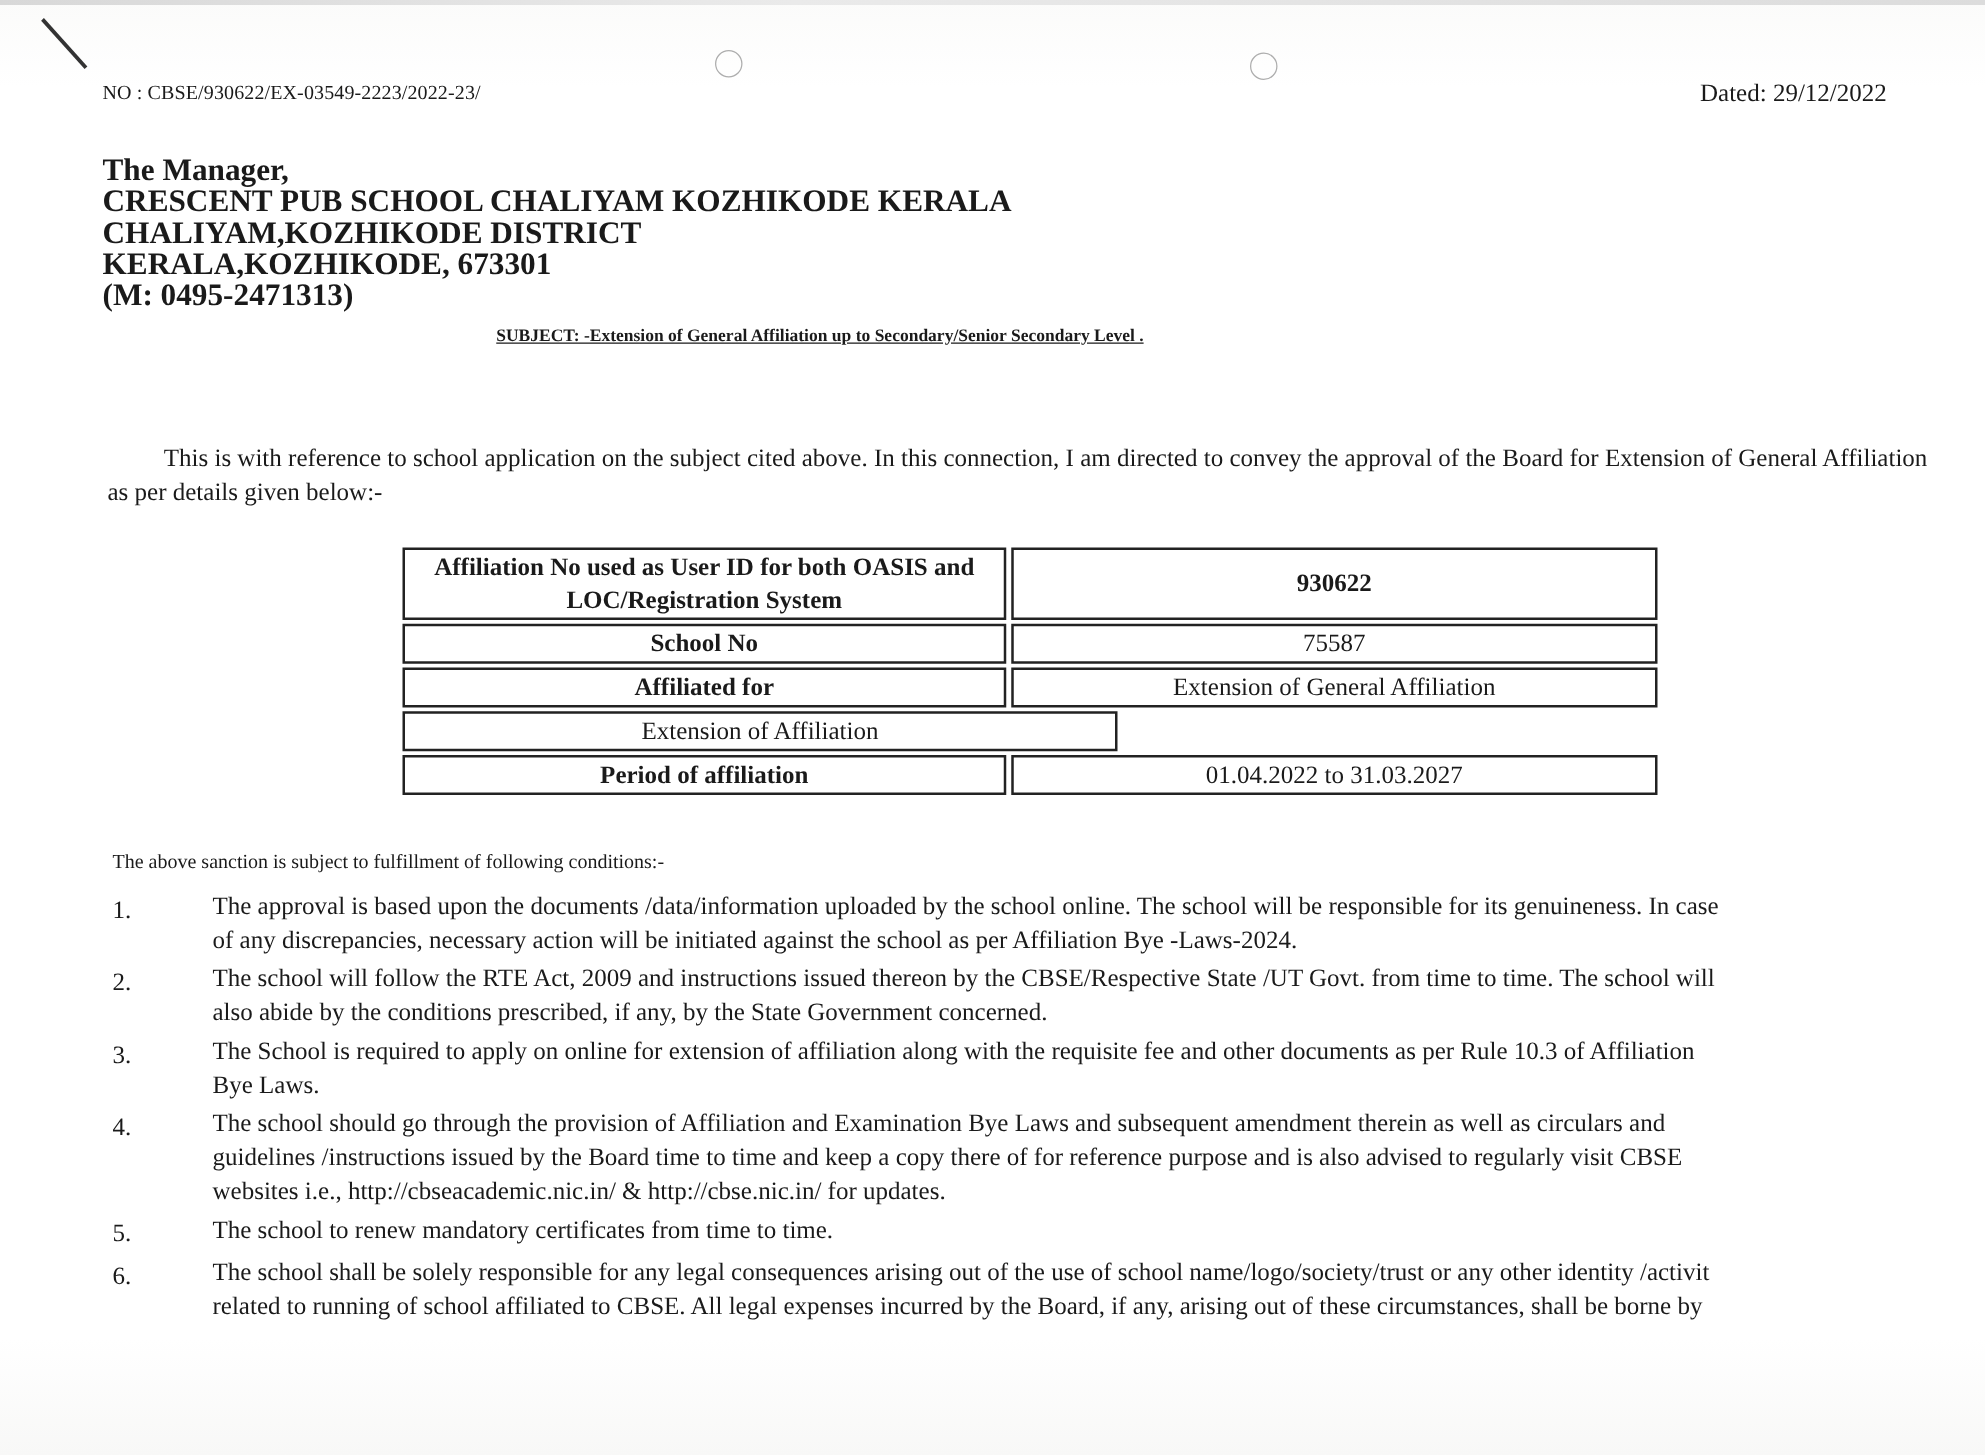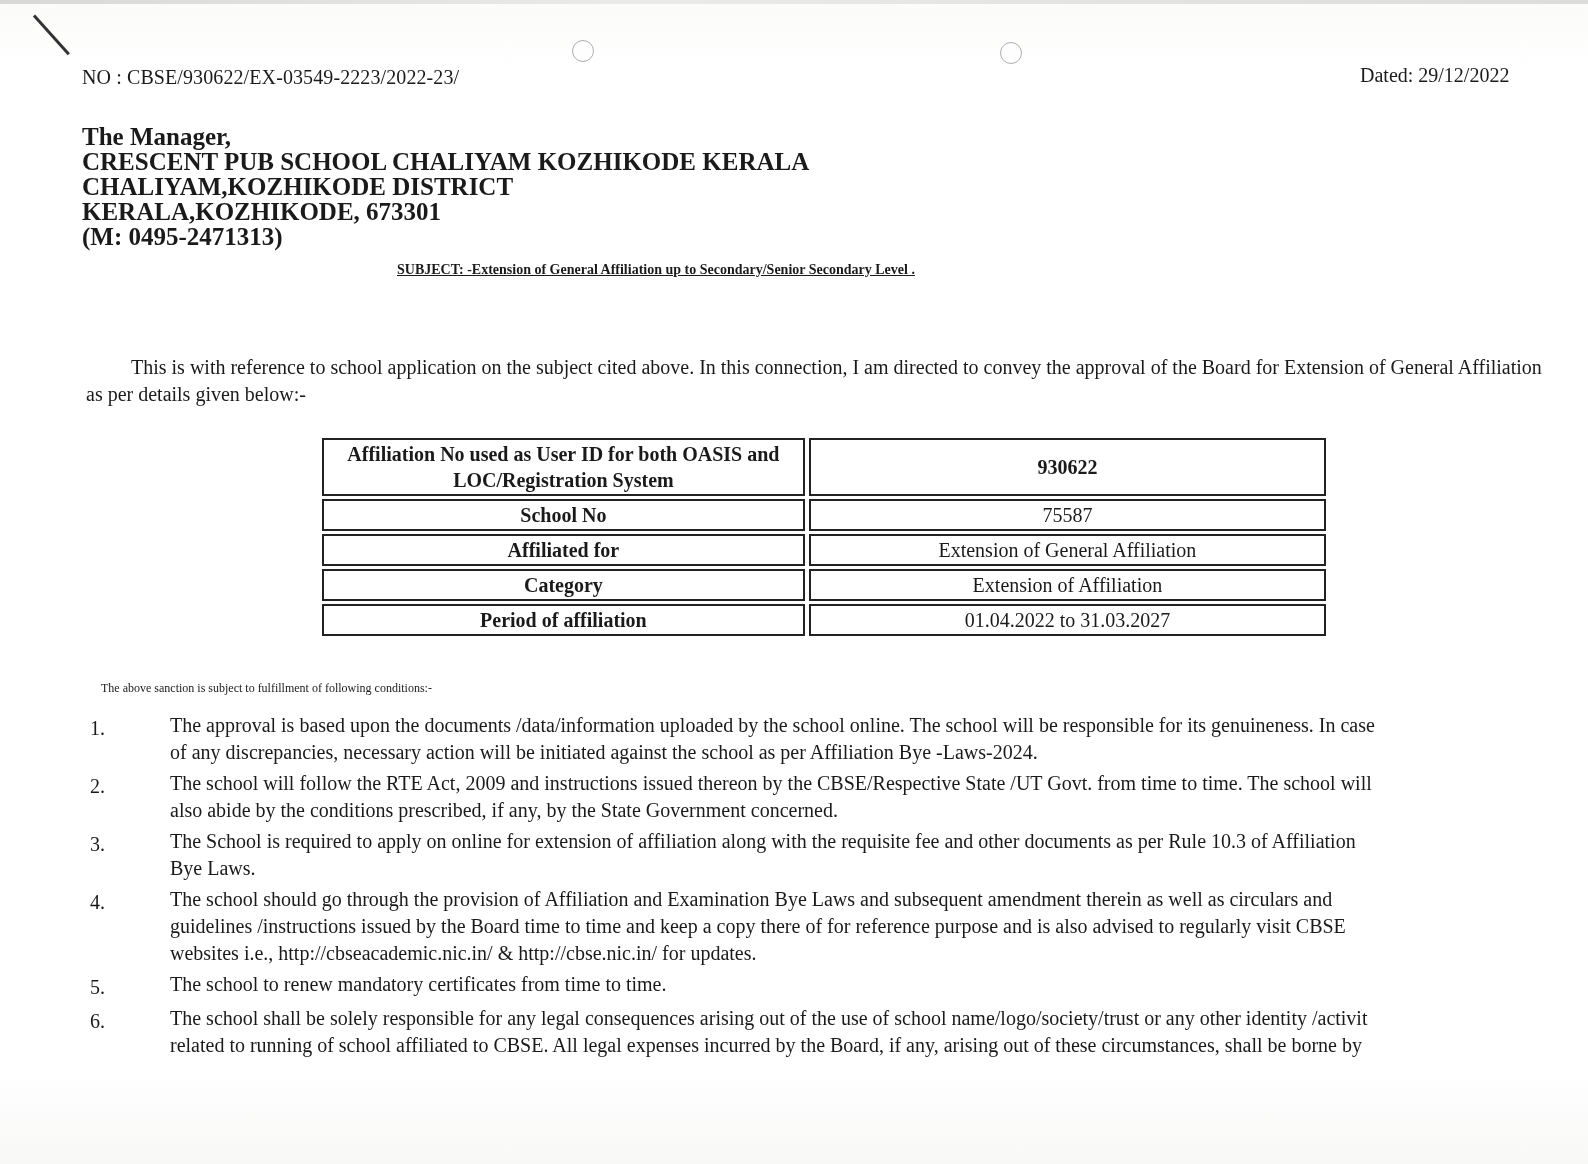--- a/index.html
+++ b/index.html
@@ -40,21 +40,21 @@
       border-radius: 50%;
       opacity: 0.7;
     }
     .punch.p1 { left: 572px; top: 40px; }
     .punch.p2 { left: 1000px; top: 42px; }
 
     .ref-no {
       position: absolute;
       left: 82px;
       top: 66px;
-      font-size: 20px;
+      font-size: 16px;
       letter-spacing: 0.1px;
     }
     .dated {
       position: absolute;
       left: 1360px;
       top: 64px;
       font-size: 20px;
     }
     .addressee {
       position: absolute;
@@ -113,23 +113,23 @@
     }
     .tcell.val {
       width: 572px;
     }
     .trow.r0 .tcell { height: 58px; }
     .trow.r1 .tcell, .trow.r2 .tcell, .trow.r3 .tcell, .trow.r4 .tcell { height: 32px; }
     .trow.r0 .tcell.val { font-weight: bold; }
 
     .conditions-intro {
       position: absolute;
-      left: 101px;
+      left: 90px;
       top: 681px;
-      font-size: 12px;
+      font-size: 16px;
     }
     .conditions {
       position: absolute;
       left: 90px;
       top: 712px;
       width: 1498px;
       font-size: 20px;
       line-height: 27px;
     }
     .cond {
@@ -176,21 +176,20 @@
   </div>
   <div class="trow r1">
     <div class="tcell key">School No</div>
     <div class="tcell val">75587</div>
   </div>
   <div class="trow r2">
     <div class="tcell key">Affiliated for</div>
     <div class="tcell val">Extension of General Affiliation</div>
   </div>
   <div class="trow r3">
-    <div class="tcell key">Category</div>
     <div class="tcell val">Extension of Affiliation</div>
   </div>
   <div class="trow r4">
     <div class="tcell key">Period of affiliation</div>
     <div class="tcell val">01.04.2022 to 31.03.2027</div>
   </div>
 </div>
 
 <div class="conditions-intro">The above sanction is subject to fulfillment of following conditions:-</div>
 

